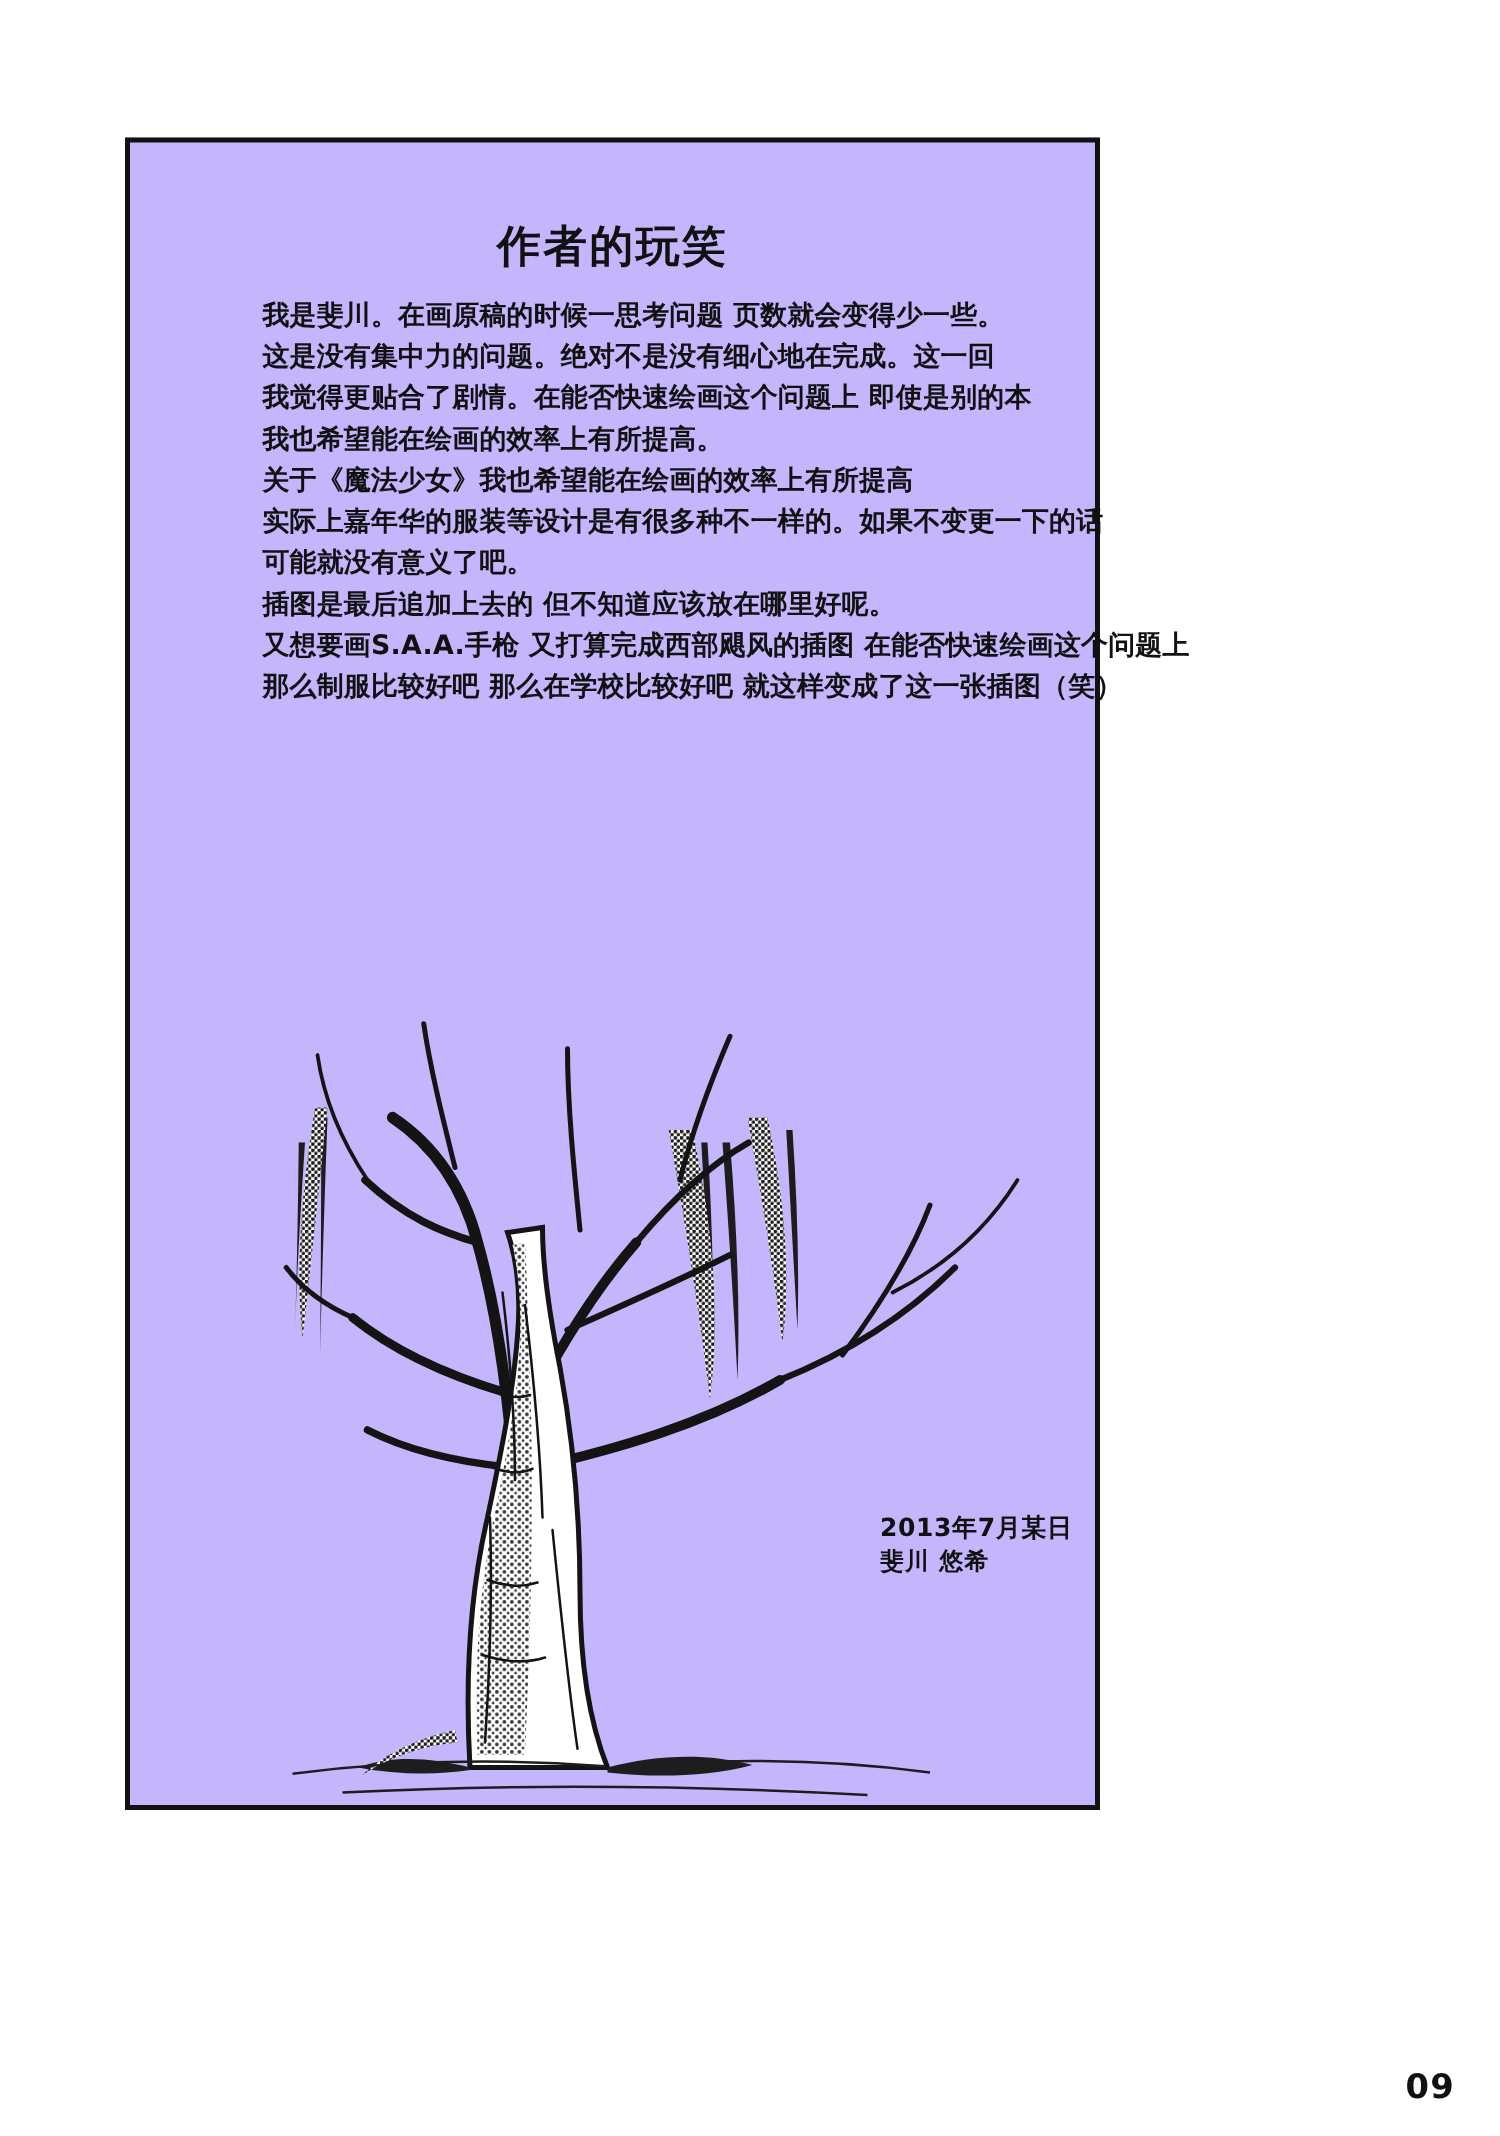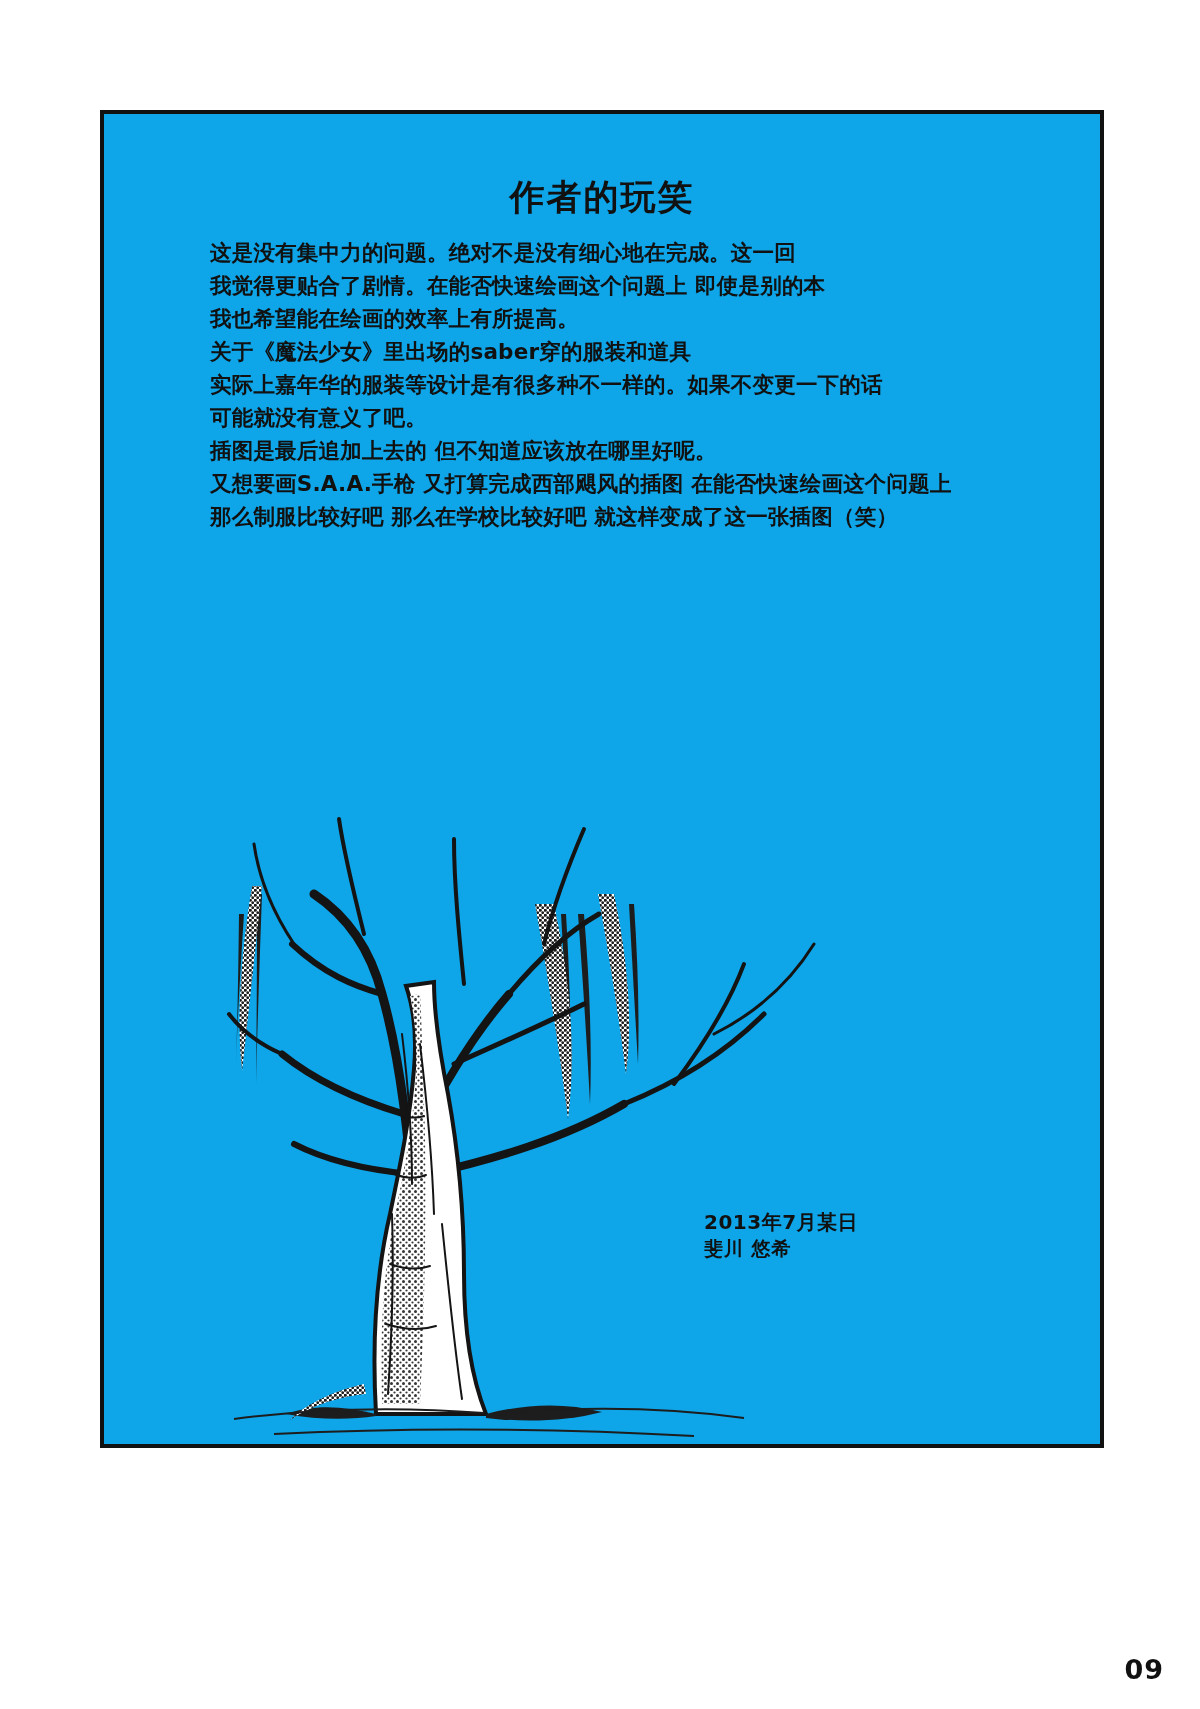--- a/index.html
+++ b/index.html
@@ -21,25 +21,25 @@
     width: 1200px;
     height: 1709px;
     background: #ffffff;
   }
 
   
   .frame {
     position: absolute;
     left: 100px;
     top: 110px;
-    width: 1004px;
+    width: 780px;
     height: 1338px;
     border: 4px solid #111111;
     box-sizing: border-box;
-    background: #0ea5e9;
+    background: #c4b5fd;
   }
 
   .afterword-title {
     position: absolute;
     left: 0;
     top: 60px;
     width: 100%;
     text-align: center;
     font-size: 35px;
     font-weight: bold;
@@ -107,24 +107,25 @@
 </head>
 <body>
 
 <div class="page">
 
   <div class="frame">
 
     <div class="afterword-title">作者的玩笑</div>
 
     <div class="body-text">
+      <p>我是斐川。在画原稿的时候一思考问题 页数就会变得少一些。</p>
       <p>这是没有集中力的问题。绝对不是没有细心地在完成。这一回</p>
       <p>我觉得更贴合了剧情。在能否快速绘画这个问题上 即使是别的本</p>
       <p>我也希望能在绘画的效率上有所提高。</p>
-      <p>关于《魔法少女》里出场的saber穿的服装和道具</p>
+      <p>关于《魔法少女》我也希望能在绘画的效率上有所提高</p>
       <p>实际上嘉年华的服装等设计是有很多种不一样的。如果不变更一下的话</p>
       <p>可能就没有意义了吧。</p>
       <p>插图是最后追加上去的 但不知道应该放在哪里好呢。</p>
       <p>又想要画S.A.A.手枪 又打算完成西部飓风的插图 在能否快速绘画这个问题上</p>
       <p>那么制服比较好吧 那么在学校比较好吧 就这样变成了这一张插图（笑）</p>
     </div>
 
     <div class="illustration">
       <svg viewBox="0 0 760 830" xmlns="http://www.w3.org/2000/svg">
         <defs>

